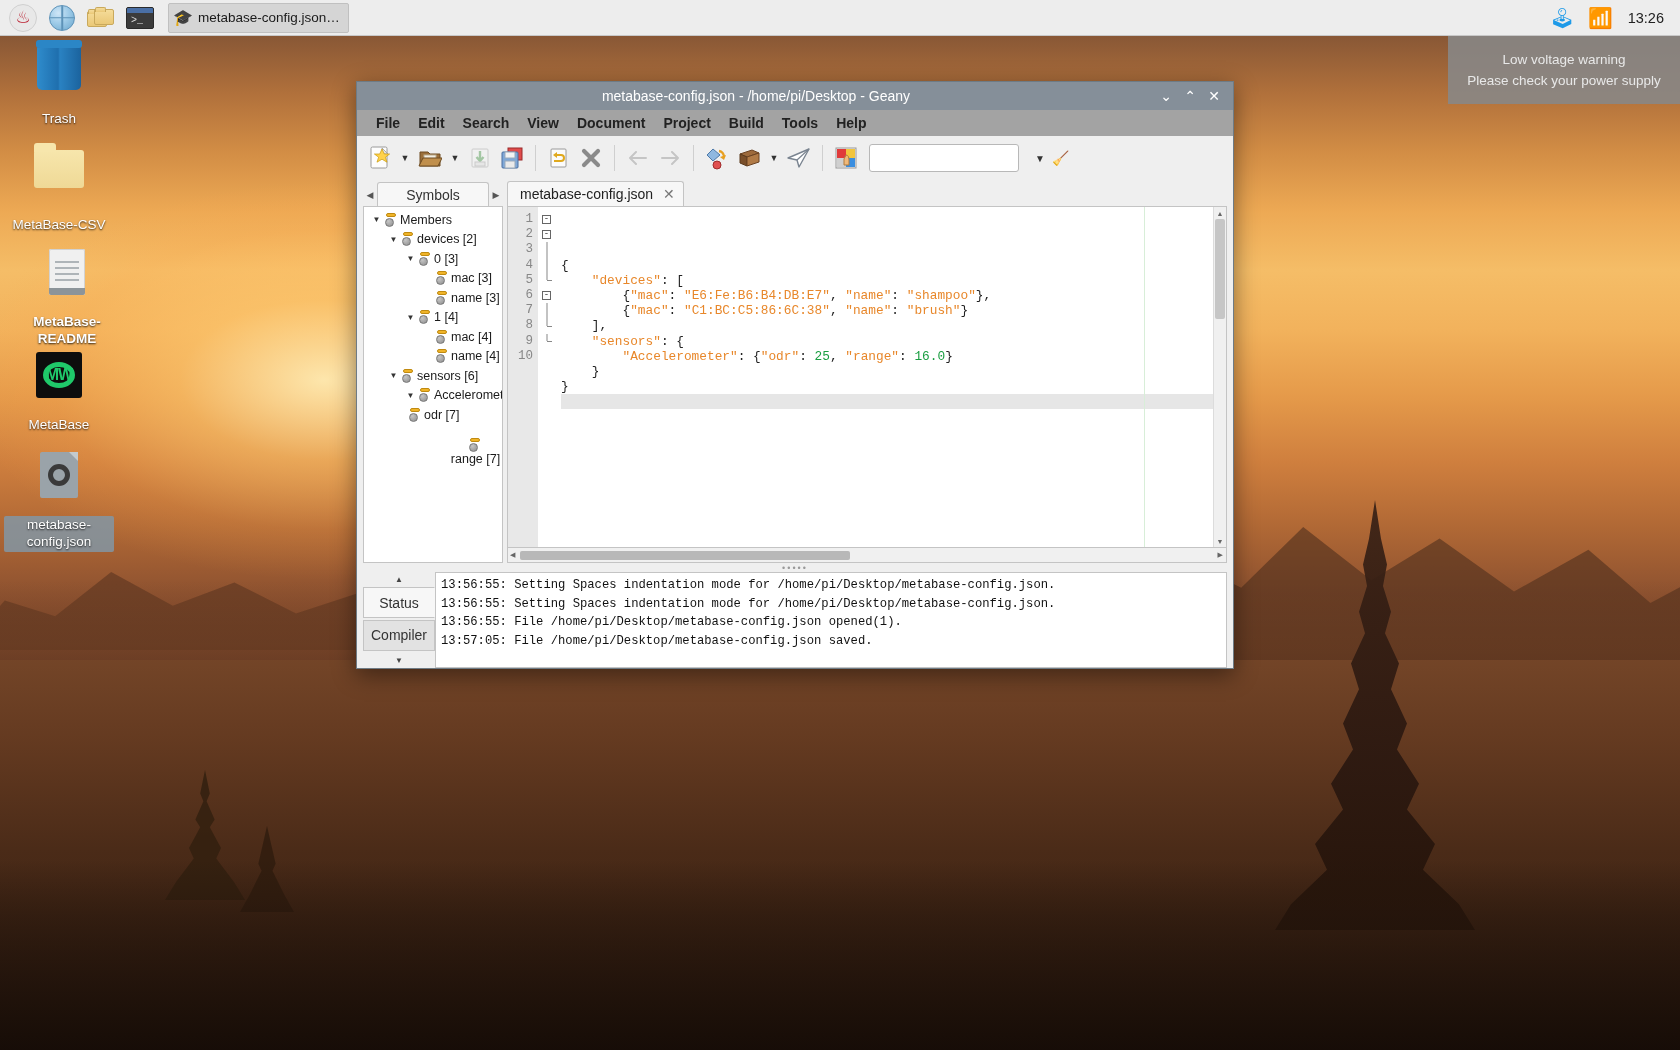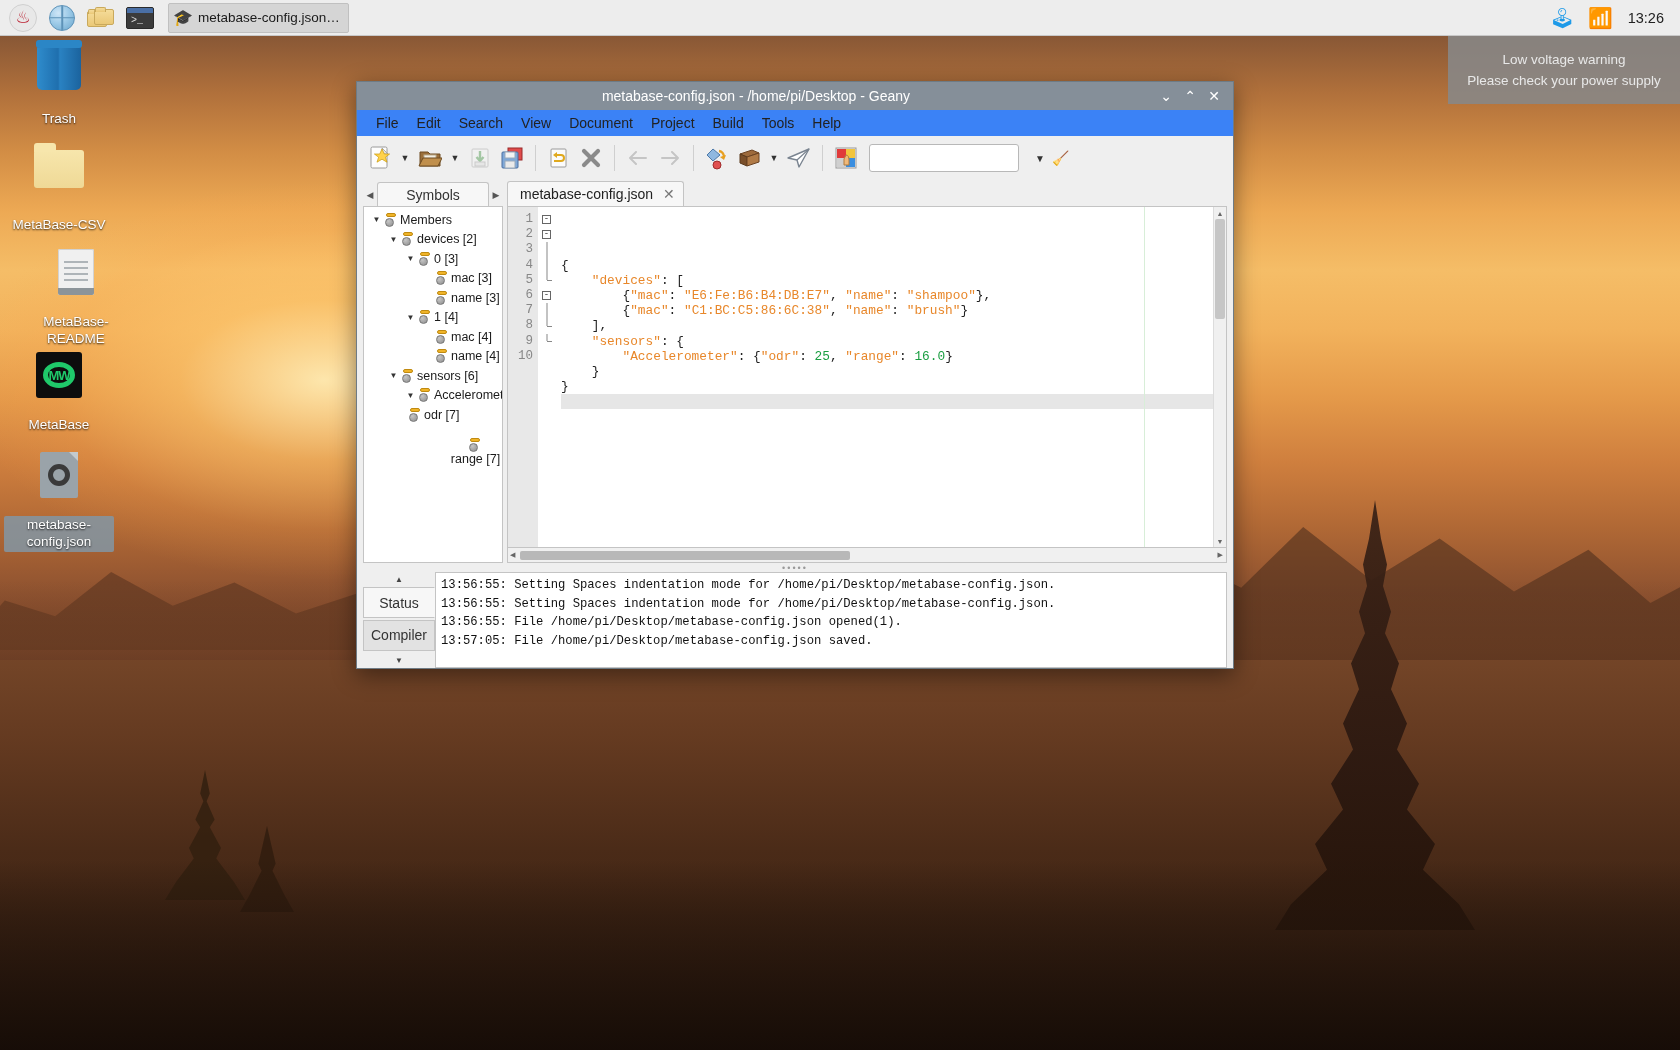--- a/index.html
+++ b/index.html
@@ -240,21 +240,21 @@
   }
   
   .ic-app {
     width: 46px; height: 46px; margin: 4px auto 0;
     background: #0d0d0d; border-radius: 3px;
     display:flex; align-items:center; justify-content:center;
   }
   .ic-app .ring {
     width: 32px; height: 26px; border-radius: 50%;
     border: 5px solid #1fc96a; display:flex; align-items:center; justify-content:center;
-    color:#1fc96a; font-size: 13px; font-weight: bold; letter-spacing:-1px;
+    color:#1fc96a; font-size: 16px; font-weight: bold; letter-spacing:-1px;
   }
   
   .ic-cfg {
     width: 38px; height: 46px; margin: 4px auto 0;
     background: #9aa3a9; border-radius: 2px; position: relative;
     display:flex; align-items:center; justify-content:center;
   }
   .ic-cfg:before {
     content:""; position:absolute; right:0; top:0; border-width:0 9px 9px 0;
     border-style:solid; border-color: transparent #c3cace transparent transparent;
@@ -286,22 +286,23 @@
   .wbtn {
     width: 22px; height: 22px; margin-right: 2px;
     display:flex;align-items:center;justify-content:center;
     color:#ffffff; font-size: 14px; cursor: pointer; line-height:1;
   }
   #wbtns { display: flex; align-items: center; padding-right: 6px; }
 
   
   #menubar {
     height: 26px; display: flex; align-items: center;
-    padding-left: 10px; gap: 0; background: #3b82f6;
+    padding-left: 10px; gap: 0; background: #a3a3a3;
     flex: 0 0 auto;
+    font-weight: bold;
   }
   .menu-item {
     padding: 3px 9px; font-size: 14px; color: #222; cursor: pointer; border-radius: 2px;
   }
 
   
   #toolbar {
     height: 44px; display: flex; align-items: center;
     padding: 0 8px; background: #efefef; gap: 2px;
     flex: 0 0 auto;
@@ -510,21 +511,21 @@
   <div class="dlabel">Trash</div>
 </div>
 
 <div class="dicon" style="left:4px; top:140px;gap:8px;">
   <div class="glyph">
       <div class="ic-folder"></div>
     </div>
   <div class="dlabel">MetaBase-CSV</div>
 </div>
 
-<div class="dicon" style="left:21px; top:245px;">
+<div class="dicon" style="left:12px; top:245px;font-weight:bold;">
   <div class="glyph">
     <div class="ic-doc">
         <div class="lines"></div>
       </div>
   </div>
   <div class="dlabel">MetaBase-README</div>
 </div>
 
 <div class="dicon" style="left:4px; top:348px;">
   <div class="glyph">

